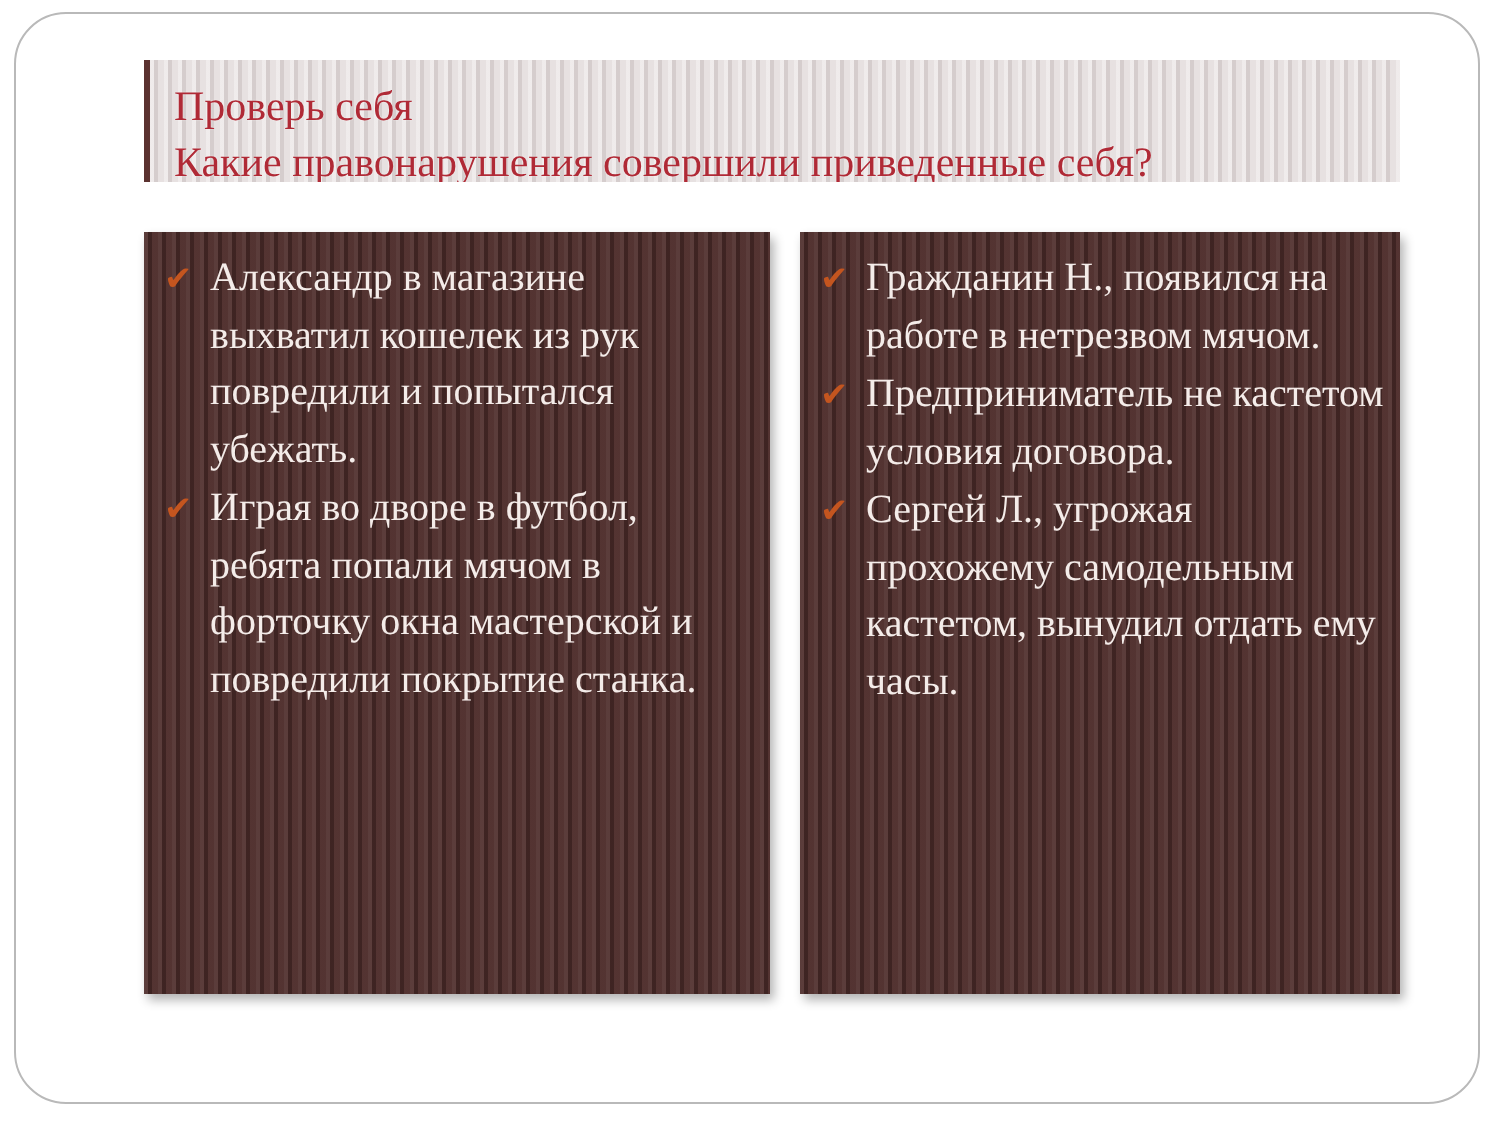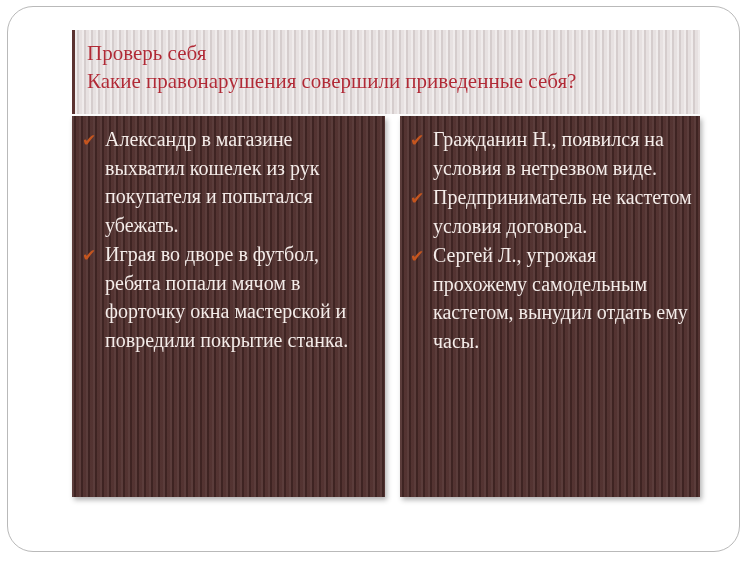--- a/index.html
+++ b/index.html
@@ -26,21 +26,21 @@
     border: 1px solid #b9b9b9;
     border-radius: 26px;
   }
 
   
   .title-box {
     position: absolute;
     left: 72px;
     top: 30px;
     width: 628px;
-    height: 84px;
+    height: 61px;
     box-sizing: border-box;
     background-color: #ddd4d4;
     background-image: repeating-linear-gradient(
         to right,
         rgba(255,255,255,0.55) 0px,
         rgba(255,255,255,0.55) 2px,
         rgba(0,0,0,0.035) 2px,
         rgba(0,0,0,0.035) 4px,
         rgba(255,255,255,0.30) 4px,
         rgba(255,255,255,0.30) 7px
@@ -110,34 +110,34 @@
 
 <div class="title-box">
   <div class="title-line">Проверь себя</div>
   <div class="title-line">Какие правонарушения совершили приведенные себя?</div>
 </div>
 
 <div class="content-box left">
   <ul class="bullets">
     <li>
       <span class="check-icon">✔</span>
-      <span>Александр в магазине выхватил кошелек из рук покупателя и попытался убежать.</span>
+      <span>Александр в магазине выхватил кошелек из рук повредили и попытался убежать.</span>
     </li>
     <li>
       <span class="check-icon">✔</span>
       <span>Играя во дворе в футбол, ребята попали мячом в форточку окна мастерской и повредили покрытие станка.</span>
     </li>
   </ul>
 </div>
 
 <div class="content-box right">
   <ul class="bullets">
     <li>
       <span class="check-icon">✔</span>
-      <span>Гражданин Н., появился на условия в нетрезвом виде.</span>
+      <span>Гражданин Н., появился на работе в нетрезвом мячом.</span>
     </li>
     <li>
       <span class="check-icon">✔</span>
       <span>Предприниматель не кастетом условия договора.</span>
     </li>
     <li>
       <span class="check-icon">✔</span>
       <span>Сергей Л., угрожая прохожему самодельным кастетом, вынудил отдать ему часы.</span>
     </li>
   </ul>

